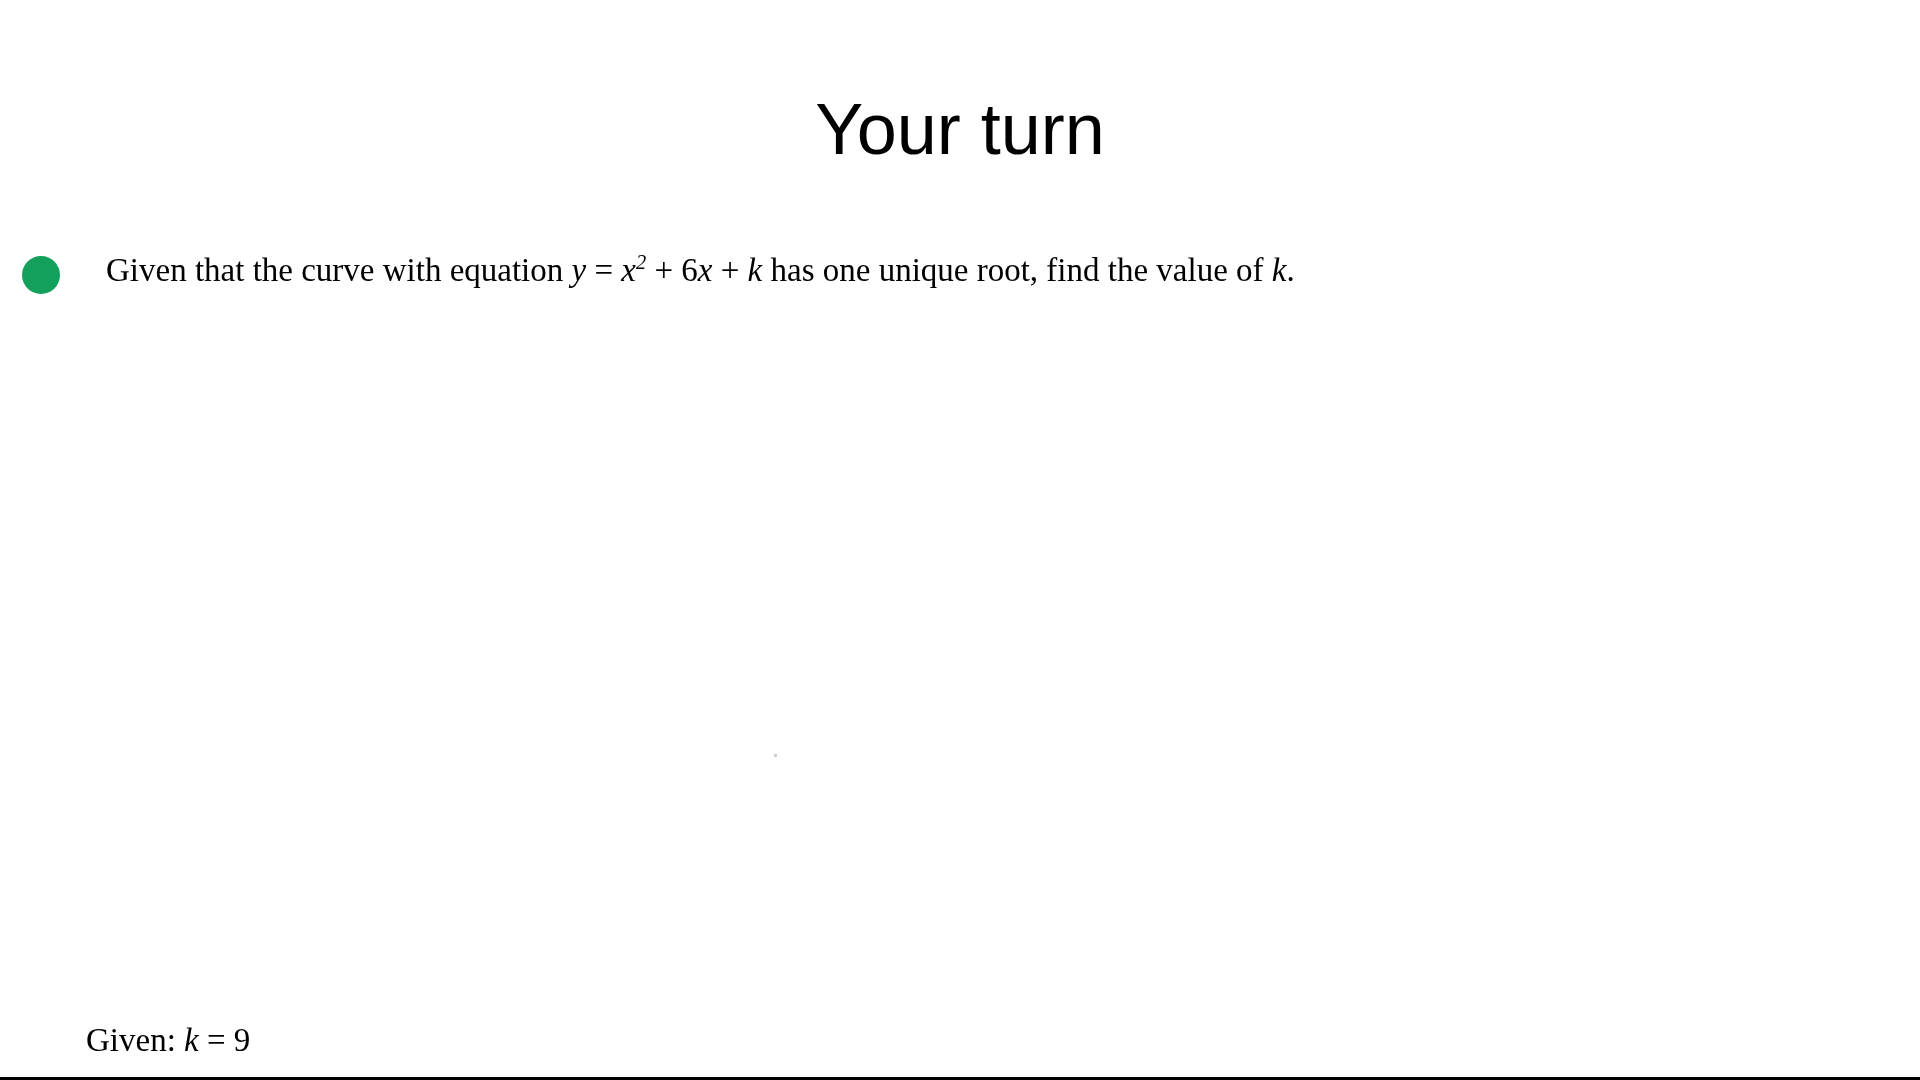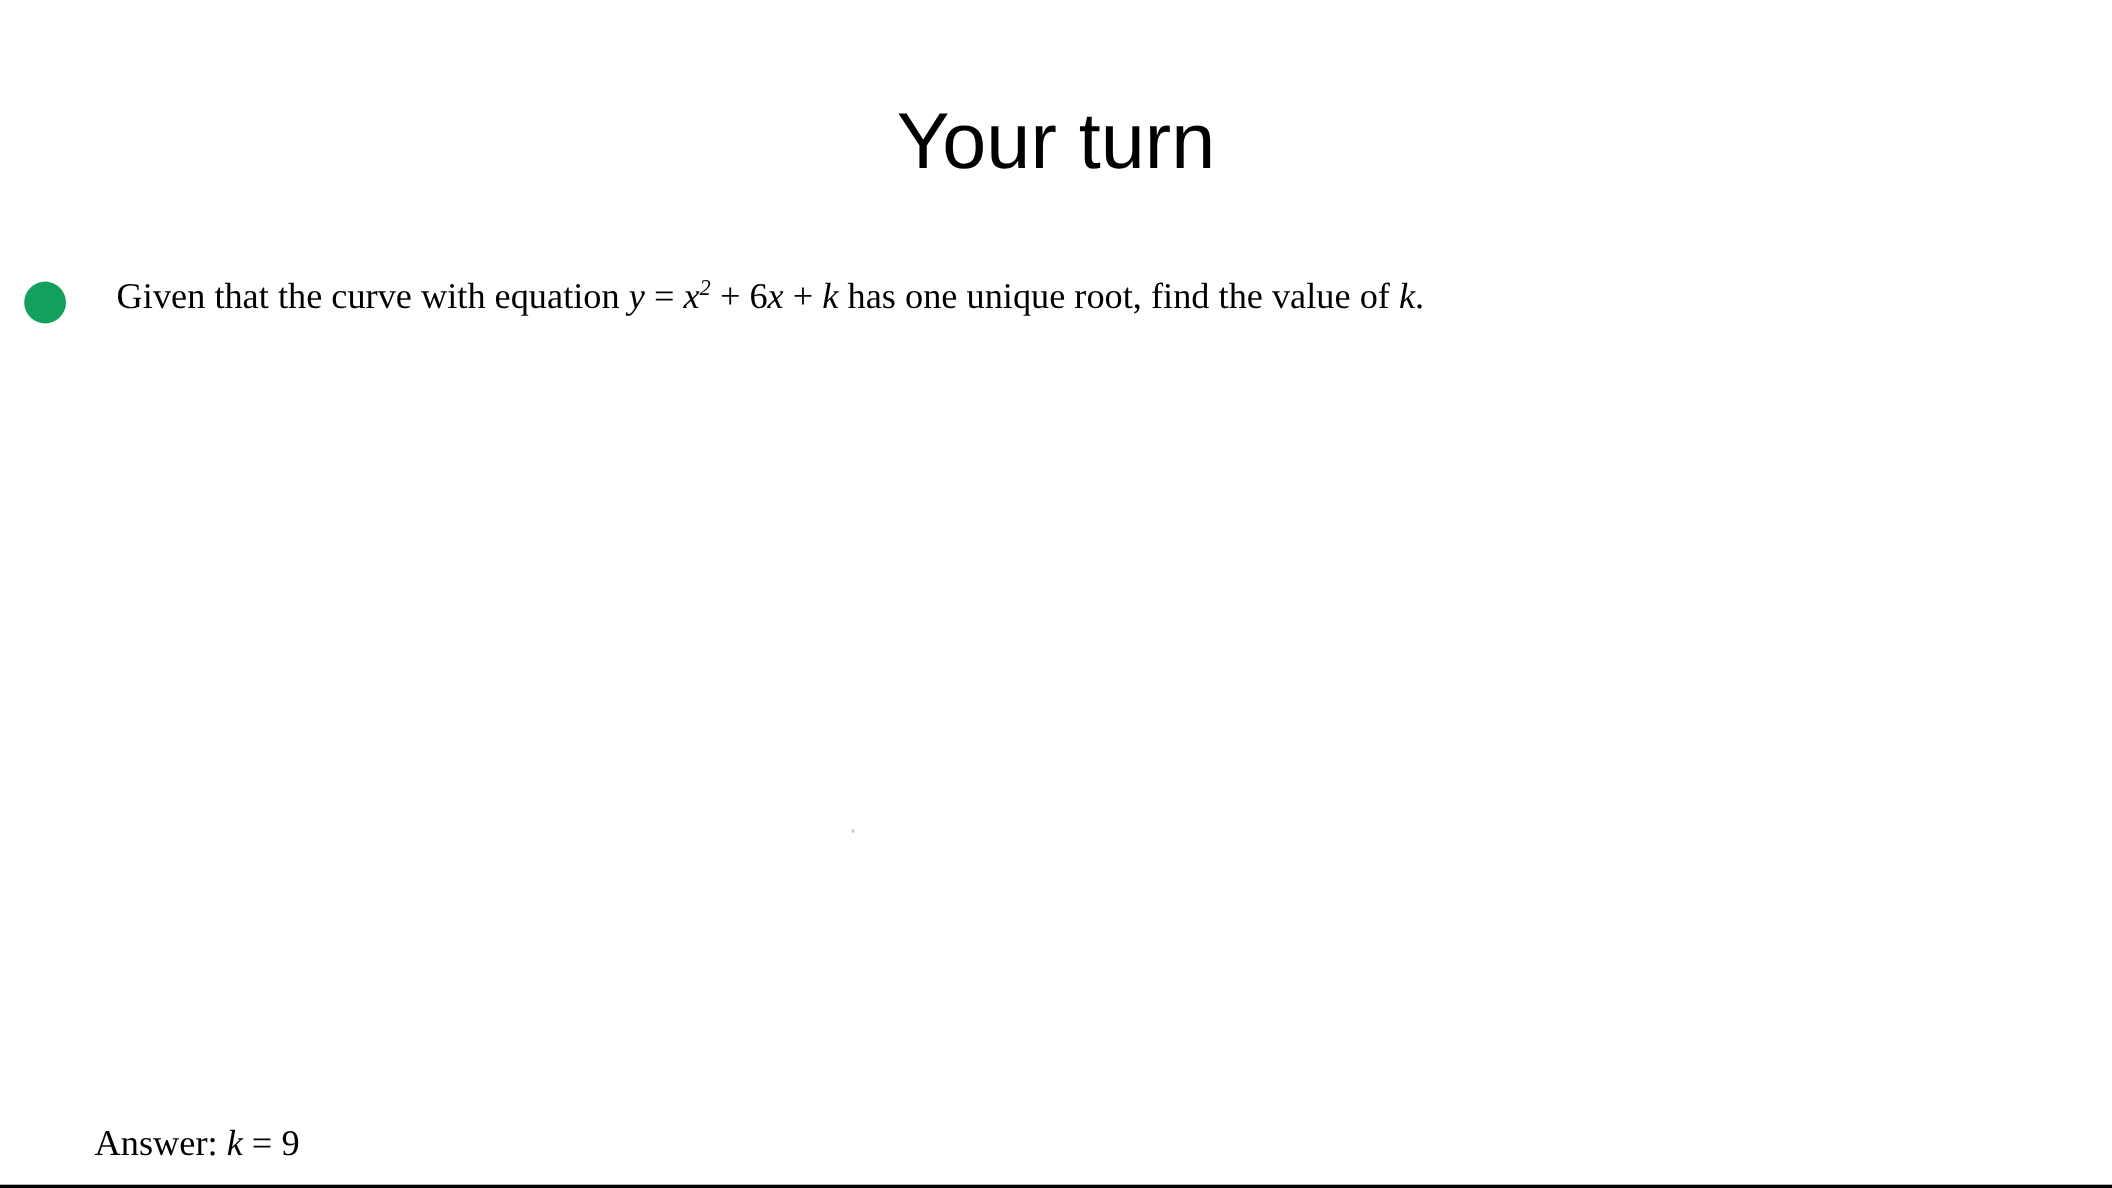--- a/index.html
+++ b/index.html
@@ -114,17 +114,17 @@
   <div class="question-row">
     <div class="bullet-dot"></div>
     <div class="question-text">
       <span>Given that the curve with equation </span><span class="math-var">y</span><span> = </span><span class="math-var">x</span><span class="sup">2</span><span> + 6</span><span class="math-var">x</span><span> + </span><span class="math-var">k</span><span> has one unique root, find the value of </span><span class="math-var">k</span><span>.</span>
     </div>
   </div>
 
   <div class="tiny-mark"></div>
 
   <div class="answer">
-    <span>Answer: </span><span class="math-var">k</span><span> = </span><span>9</span>
+    <span>Given: </span><span class="math-var">k</span><span> = </span><span>9</span>
   </div>
 
   <div class="slide-bottom-rule"></div>
 </div>
 
 </body></html>

